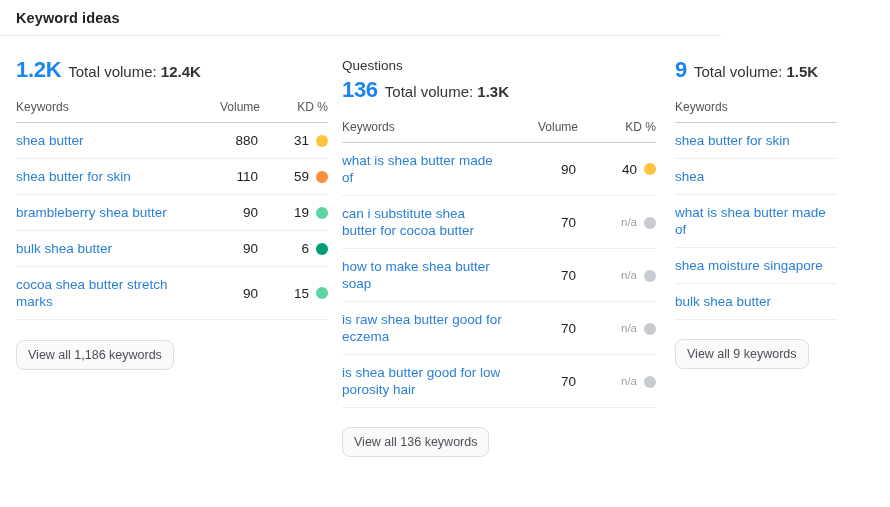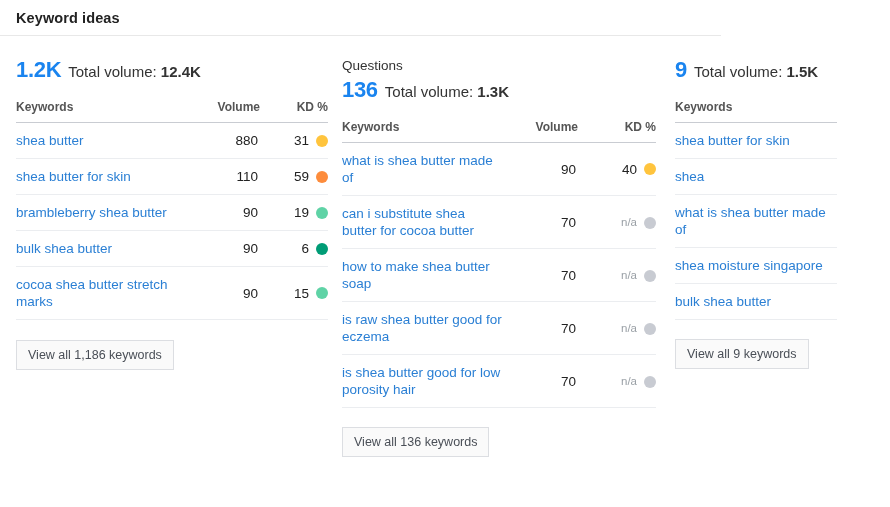--- a/index.html
+++ b/index.html
@@ -47,21 +47,21 @@
   }
   .col-total{font-size:15px;color:#333;}
   .col-total b{font-weight:bold;}
 
   
   table.kw{
     border-collapse:collapse;
     table-layout:fixed;
   }
   table.kw thead th{
-    font-size:12px;font-weight:bold;color:#555;
+    font-size:12px;font-weight:normal;color:#555;
     padding:0 0 8px 0;
     text-align:right;
     vertical-align:bottom;
     border-bottom:1px solid #c9ccd2;
   }
   table.kw thead th.h-kw{text-align:left;}
   table.kw tbody td{
     font-size:13.5px;
     padding:9px 0;
     border-bottom:1px solid #ebedf0;
@@ -99,21 +99,21 @@
   .t-rel col.w1{width:162px;}
   .t-rel tbody td.c-kw{padding-right:4px;}
 
   
   .viewall-row{padding-top:20px;}
   .viewall{
     display:inline-block;
     font-size:12.5px;color:#4a4f57;
     background:#fafafa;
     border:1px solid #dcdee2;
-    border-radius:0;
+    border-radius:8px;
     padding:7px 11px 7px 11px;
     line-height:14px;
     cursor:pointer;
     white-space:nowrap;
   }
   .q-viewall-row{padding-top:19px;}
   .rel-viewall-row{padding-top:19px;}
 </style>
 </head>
 <body>

